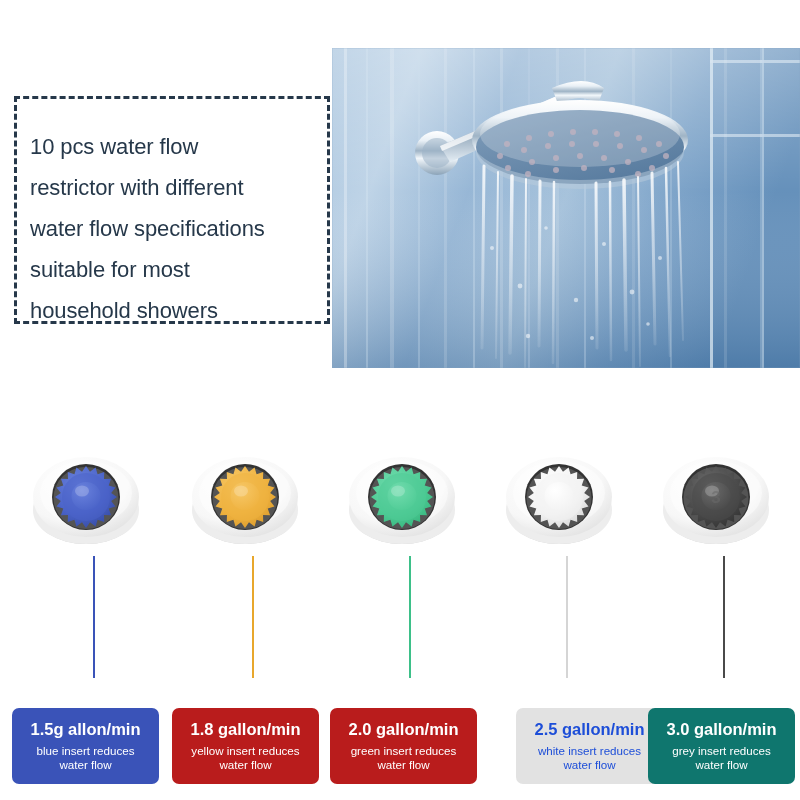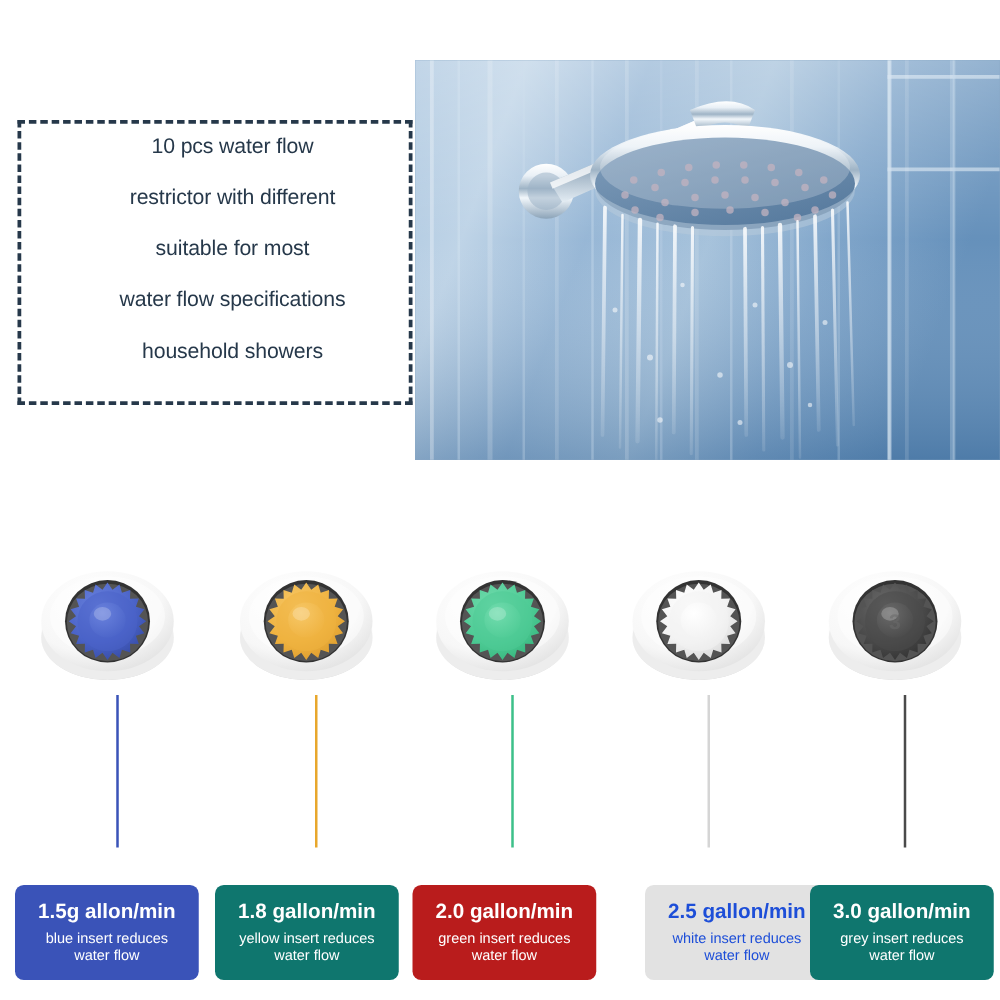--- a/index.html
+++ b/index.html
@@ -36,29 +36,28 @@
     width: 316px;
     height: 228px;
     box-sizing: border-box;
     border: 3px dashed #26384a;
     background: transparent;
     z-index: 3;
   }
   .headline-text {
     position: absolute;
     left: 30px;
-    top: 96px;
+    top: 126px;
     width: 312px;
     z-index: 4;
     color: #26384a;
-    font-size: 17px;
+    font-size: 22px;
     line-height: 41px;
     font-weight: 400;
     letter-spacing: -0.1px;
-    text-align: center;
   }
 
   
   .product-row {
     position: absolute;
     left: 0;
     top: 440px;
     width: 800px;
     height: 130px;
   }
@@ -265,22 +264,22 @@
       </g>
       <rect x="0" y="0" width="468" height="320" fill="none" stroke="#8aa8c4" stroke-width="1" opacity="0.4"></rect>
     </g>
   </svg>
 </div>
 
 <div class="headline-card"></div>
 <div class="headline-text">
   <div>10 pcs water flow</div>
   <div>restrictor with different</div>
+  <div>water flow specifications</div>
   <div>suitable for most</div>
-  <div>water flow specifications</div>
   <div>household showers</div>
 </div>
 
 <div class="product-row" id="disc-row">
     <div class="product-disc" style="left: 21px;">
   <svg class="disc-svg" viewBox="0 0 130 118">
     <defs>
       <radialGradient id="bodyg0" cx="0.38" cy="0.28" r="0.85">
         <stop offset="0%" stop-color="#ffffff"></stop>
         <stop offset="62%" stop-color="#f7f7f7"></stop>
@@ -484,21 +483,21 @@
   </div>
 
 <div class="spec-row" id="spec-row">
     <div class="spec-card" style="left: 12px; background: rgb(58, 83, 184); color: rgb(255, 255, 255);">
       <div class="spec-title">1.5g allon/min</div>
       <div class="spec-sub">
         <div>blue insert reduces</div>
         <div>water flow</div>
       </div>
     </div>
-    <div class="spec-card" style="left: 172px; background: #0f766e; color: rgb(255, 255, 255);">
+    <div class="spec-card" style="left: 172px; background: #b91c1c; color: rgb(255, 255, 255);">
       <div class="spec-title">1.8 gallon/min</div>
       <div class="spec-sub">
         <div>yellow insert reduces</div>
         <div>water flow</div>
       </div>
     </div>
     <div class="spec-card" style="left: 330px; background: #b91c1c; color: rgb(255, 255, 255);">
       <div class="spec-title">2.0 gallon/min</div>
       <div class="spec-sub">
         <div>green insert reduces</div>

